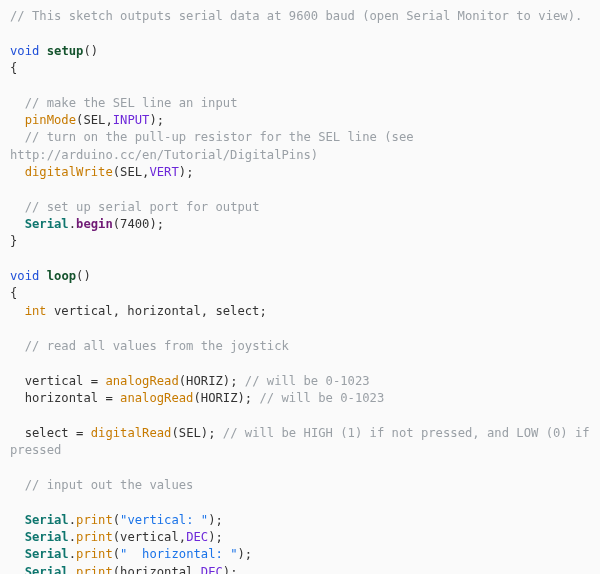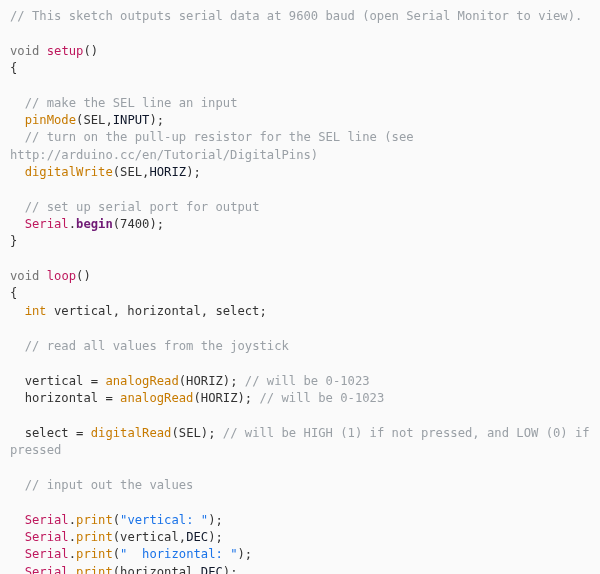--- a/index.html
+++ b/index.html
@@ -11,44 +11,44 @@
     font-size: 12.2px;
     line-height: 1.42;
     background: #fafafa;
     color: #333;
   }
   pre {
     margin: 0;
     white-space: pre-wrap;
     word-wrap: break-word;
   }
-  .kw   { color: #737373; text-align: right; }          
+  .kw   { color: #1d4ed8; text-align: right; }          
   .type { color: #c67a00; font-family: Liberation Mono, monospace; }          
-  .fnname { color: #be185d; font-weight: normal; }   
+  .fnname { color: #14532d; font-weight: bold; }   
   .call { color: #c67a00; text-align: center; }          
   .begin{ color: #701a75; font-weight: bold; }
-  .obj  { color: #be185d; font-weight: normal; }
-  .const{ color: #0f172a; }          
+  .obj  { color: #0f766e; font-weight: bold; }
+  .const{ color: #6d28d9; }          
   .comment{ color: #9aa0a6; text-align: right; }
   .str  { color: #1a73e8; }
   .plain{ color: #333; }
 </style>
 </head>
 <body>
 
 <pre><span class="comment">// This sketch outputs serial data at 9600 baud (open Serial Monitor to view).</span>
 
 <span class="kw">void</span> <span class="fnname">setup</span><span class="plain">()</span>
 <span class="plain">{</span>
 
   <span class="comment">// make the SEL line an input</span>
   <span class="call">pinMode</span><span class="plain">(SEL,</span><span class="const">INPUT</span><span class="plain">);</span>
   <span class="comment">// turn on the pull-up resistor for the SEL line (see </span>
 <span class="comment">http://arduino.cc/en/Tutorial/DigitalPins)</span>
-  <span class="call">digitalWrite</span><span class="plain">(SEL,</span><span class="const">HORIZ</span><span class="plain">);</span>
+  <span class="call">digitalWrite</span><span class="plain">(SEL,</span><span class="const">VERT</span><span class="plain">);</span>
 
   <span class="comment">// set up serial port for output</span>
   <span class="obj">Serial</span><span class="plain">.</span><span class="begin">begin</span><span class="plain">(7400);</span>
 <span class="plain">}</span>
 
 <span class="kw">void</span> <span class="fnname">loop</span><span class="plain">()</span>
 <span class="plain">{</span>
   <span class="type">int</span><span class="plain"> vertical, horizontal, select;</span>
 
   <span class="comment">// read all values from the joystick</span>

